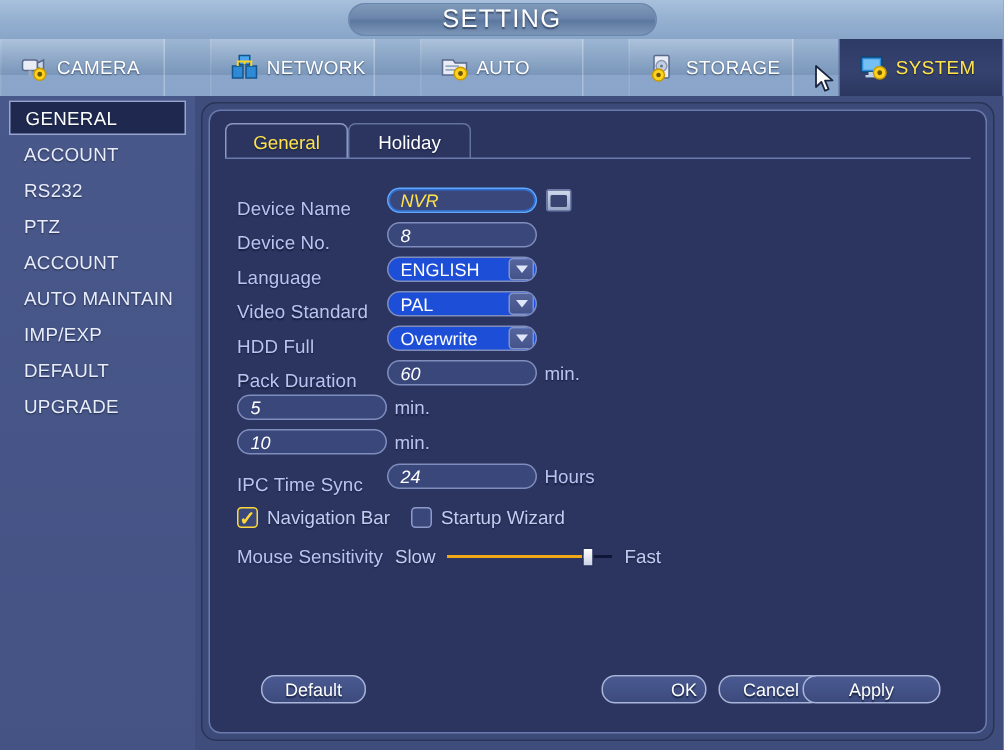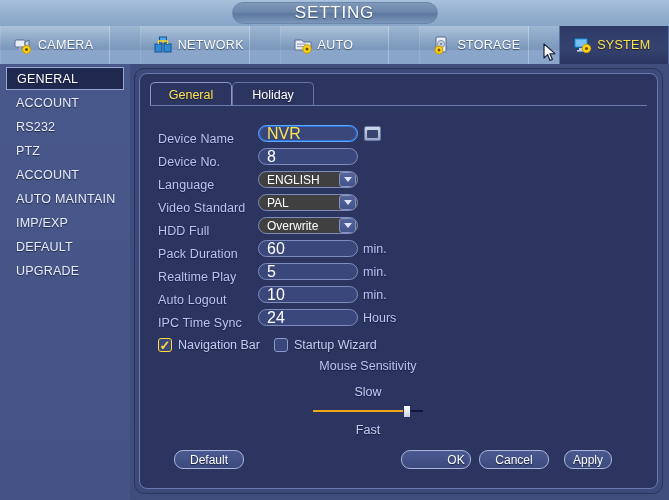--- a/index.html
+++ b/index.html
@@ -136,31 +136,32 @@
     text-shadow: 0 1px 1px rgba(10,20,45,0.7);
     margin-top: 10px;
   }
   .field {
     height: 17px; width: 100px;
     border-radius: 9px;
     background: #3a477a;
     border: 1px solid #7f8dbd;
     display: flex; align-items: center;
     padding: 0 0 0 8px;
-    color: #ffffff; font-size: 16px;
+    color: #ffffff; font-size: 12px;
     position: relative;
+    font-style: italic;
   }
   .field.focused { border-color: #5fa7ff; box-shadow: 0 0 0 1px #2f6fd0 inset; }
   .field .val { line-height: 1; }
   .field.focused .val { color: #ffe34d; }
 
   .select {
     height: 17px; width: 100px;
     border-radius: 9px;
-    background: #404040;
+    background: #1d4ed8;
     border: 1px solid #7f8dbd;
     display: flex; align-items: center; justify-content: space-between;
     padding-left: 8px; padding-right: 0;
     color: #ffffff; font-size: 12px;
     position: relative; overflow: hidden;
   }
   .select .arrowbox {
     width: 17px; height: 15px; margin-right: 1px;
     background: linear-gradient(180deg, #55659c 0%, #44538a 100%);
     border: 1px solid #8593c2;
@@ -198,21 +199,21 @@
   .cbox.checked { border-color: #ffd93b; }
   .cmark {
     color: #ffd93b; font-size: 13px; line-height: 1; font-weight: bold;
   }
   .cb-label {
     color: #c3cdf2; font-size: 12.5px; margin-right: 14px;
     text-shadow: 0 1px 1px rgba(10,20,45,0.7);
   }
 
   
-  .sliderrow { height: 24px; display: flex; align-items: center; margin-top: 2px; flex-direction: column; }
+  .sliderrow { height: 24px; display: flex; align-items: center; margin-top: 2px; }
   .slider-label { color: #b9c4ef; font-size: 12.5px; text-shadow: 0 1px 1px rgba(10,20,45,0.7); }
   .slider-end { color: #c3cdf2; font-size: 12.5px; margin: 12px 8px; text-shadow: 0 1px 1px rgba(10,20,45,0.7); }
   .track {
     width: 110px; height: 12px; position: relative;
     display: flex; align-items: center;
   }
   .track-line { position: absolute; left: 0; right: 0; height: 2px; background: #0f1738; }
   .track-fill { position: absolute; left: 0; height: 2px; background: #f0a818; }
   .knob {
     position: absolute; width: 8px; height: 13px;
@@ -227,21 +228,21 @@
     background: linear-gradient(180deg, #4a5a91 0%, #3c4a7d 100%);
     border: 1px solid #aab5da;
     color: #ffffff; font-size: 12px;
     display: inline-flex; align-items: center; justify-content: center;
     text-shadow: 0 1px 1px rgba(10,20,45,0.8);
     position: absolute;
   }
   .btn-default { left: 16px; width: 70px; }
   .btn-ok { right: 172px; width: 70px; padding-left: 40px; }
   .btn-cancel { right: 94px; width: 70px; }
-  .btn-apply { right: 31px; width: 48px; }
+  .btn-apply { right: 16px; width: 92px; }
 
   
   .cursor { position: absolute; left: 543px; top: 43px; width: 14px; height: 20px; }
 </style>
 </head>
 <body>
 
 <div class="titlebar">
   <div class="title-pill">SETTING</div>
 </div>
@@ -409,29 +410,27 @@
 
       <div class="row">
         <span class="label">Pack Duration</span>
         <div class="field">
           <span class="val">60</span>
         </div>
         <span class="suffix">min.</span>
       </div>
 
       <div class="row">
-        <span class="label">Realtime Play</span>
         <div class="field">
           <span class="val">5</span>
         </div>
         <span class="suffix">min.</span>
       </div>
 
       <div class="row">
-        <span class="label">Auto Logout</span>
         <div class="field">
           <span class="val">10</span>
         </div>
         <span class="suffix">min.</span>
       </div>
 
       <div class="row">
         <span class="label">IPC Time Sync</span>
         <div class="field">
           <span class="val">24</span>

